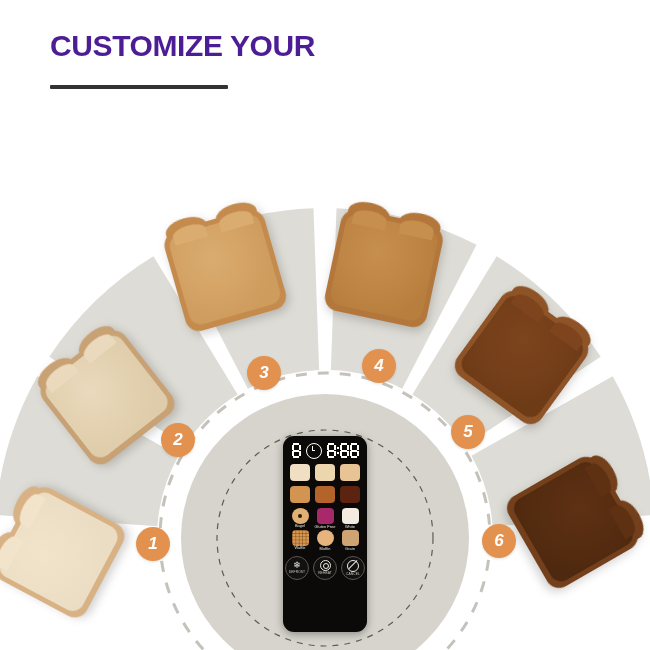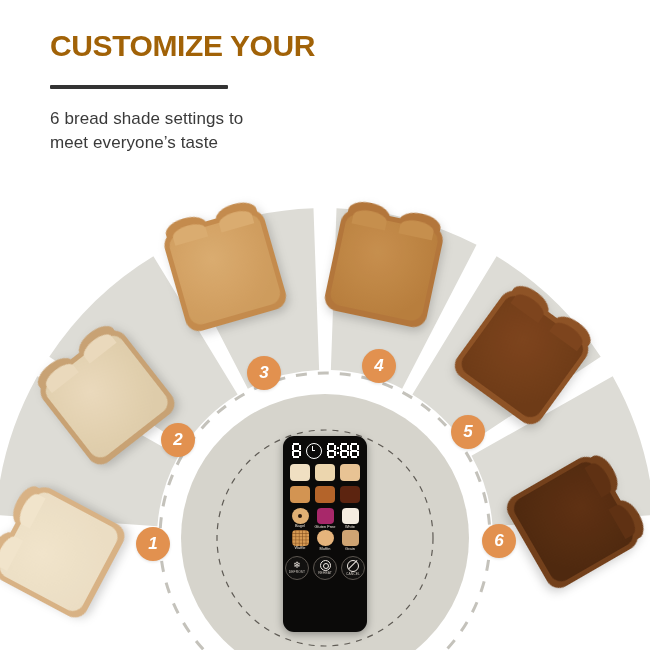--- a/index.html
+++ b/index.html
@@ -7,21 +7,21 @@
     width:650px;height:650px;overflow:hidden;position:relative;
     background:#ffffff;
     font-family:"Liberation Sans", sans-serif;
     -webkit-font-smoothing:antialiased;
   }
 
   
   #header{position:absolute;left:50px;top:28px;width:420px;z-index:40;}
   #title{
     font-size:30px;font-weight:bold;line-height:1.22;
-    letter-spacing:-0.4px;color:#a16207;margin:0;
+    letter-spacing:-0.4px;color:#4c1d95;margin:0;
     text-transform:uppercase;
   }
   #title .l2{display:block;}
   #rule{
     width:178px;height:4px;background:#333333;
     margin:20px 0 18px 0;border-radius:1px;
   }
   #subtitle{
     font-size:17px;line-height:1.45;color:#3a3a3a;
     font-weight:400;margin:0;letter-spacing:0.1px;
@@ -148,24 +148,20 @@
   }
 </style>
 </head>
 <body>
 
 <div id="header">
   <h1 id="title">
     <span class="l1">CUSTOMIZE YOUR</span>
   </h1>
   <div id="rule"></div>
-  <p id="subtitle">
-    <span class="l1">6 bread shade settings to</span>
-    <span class="l2">meet everyone’s taste</span>
-  </p>
 </div>
 
 <div id="stage">
   <svg width="650" height="650" viewBox="0 0 650 650">
     <defs>
       <clipPath id="stageClip">
           <rect x="0" y="0" width="650" height="650"></rect>
         </clipPath>
     </defs>
     <g clip-path="url(#stageClip)">

